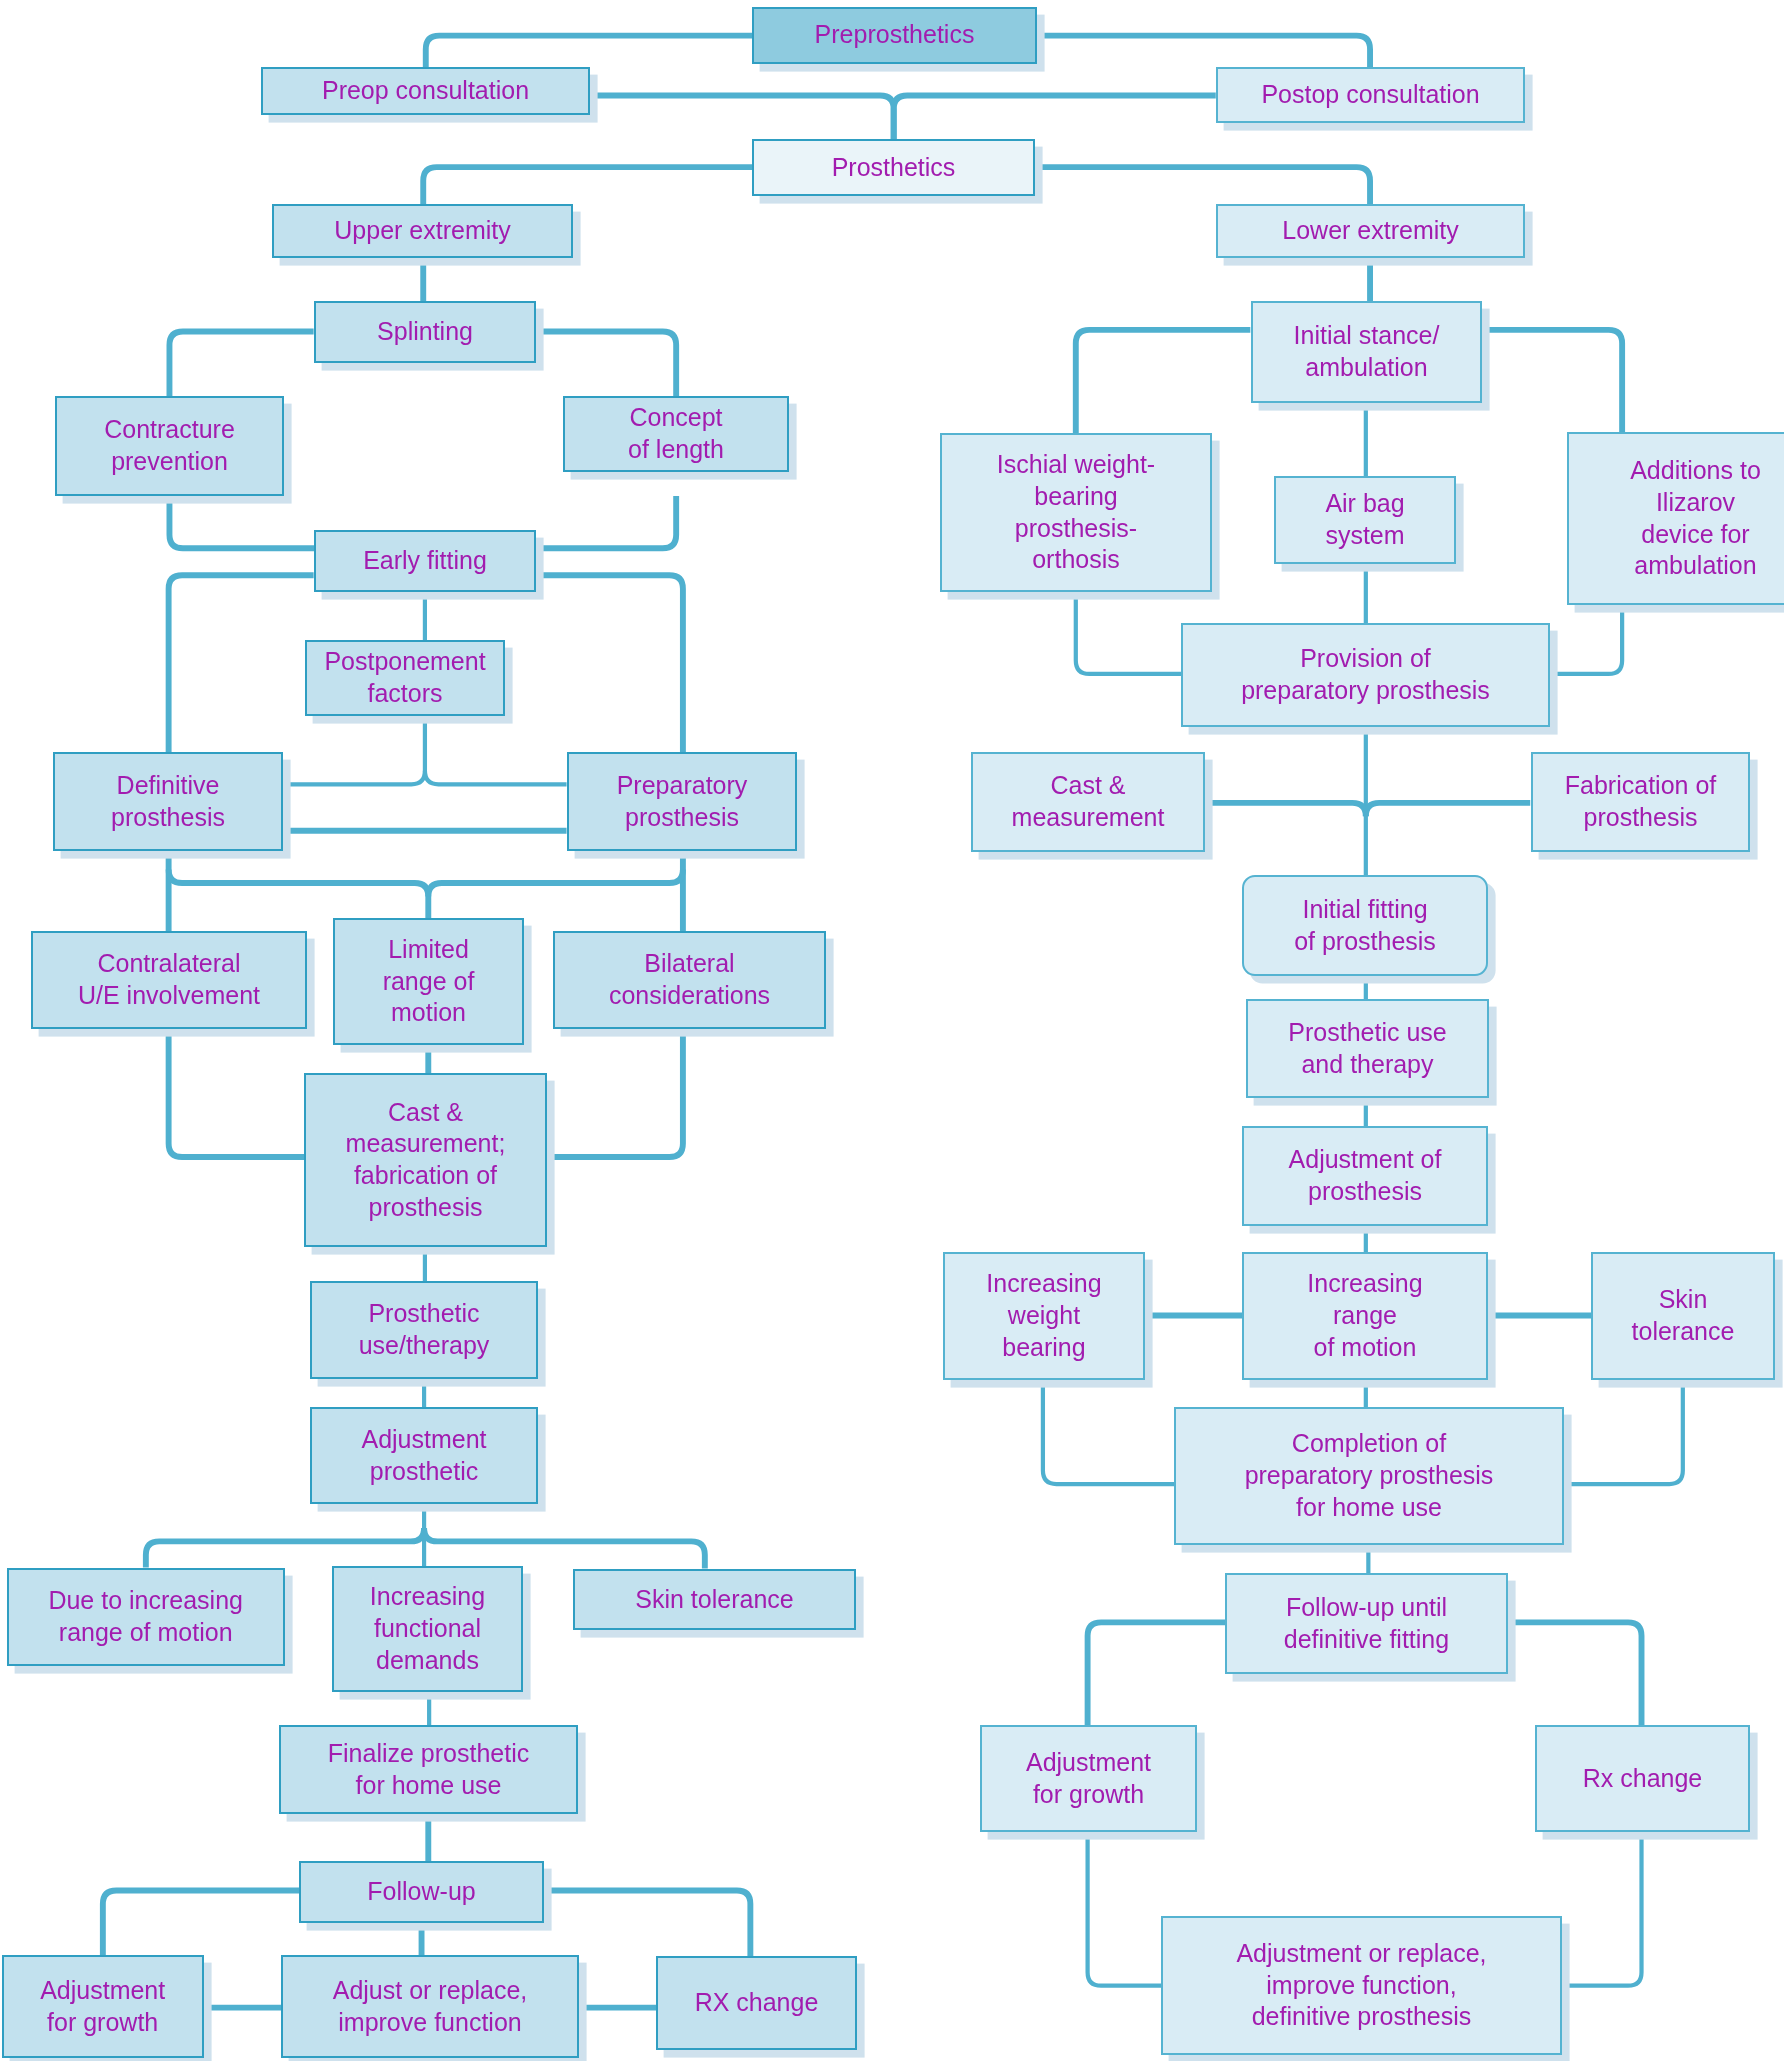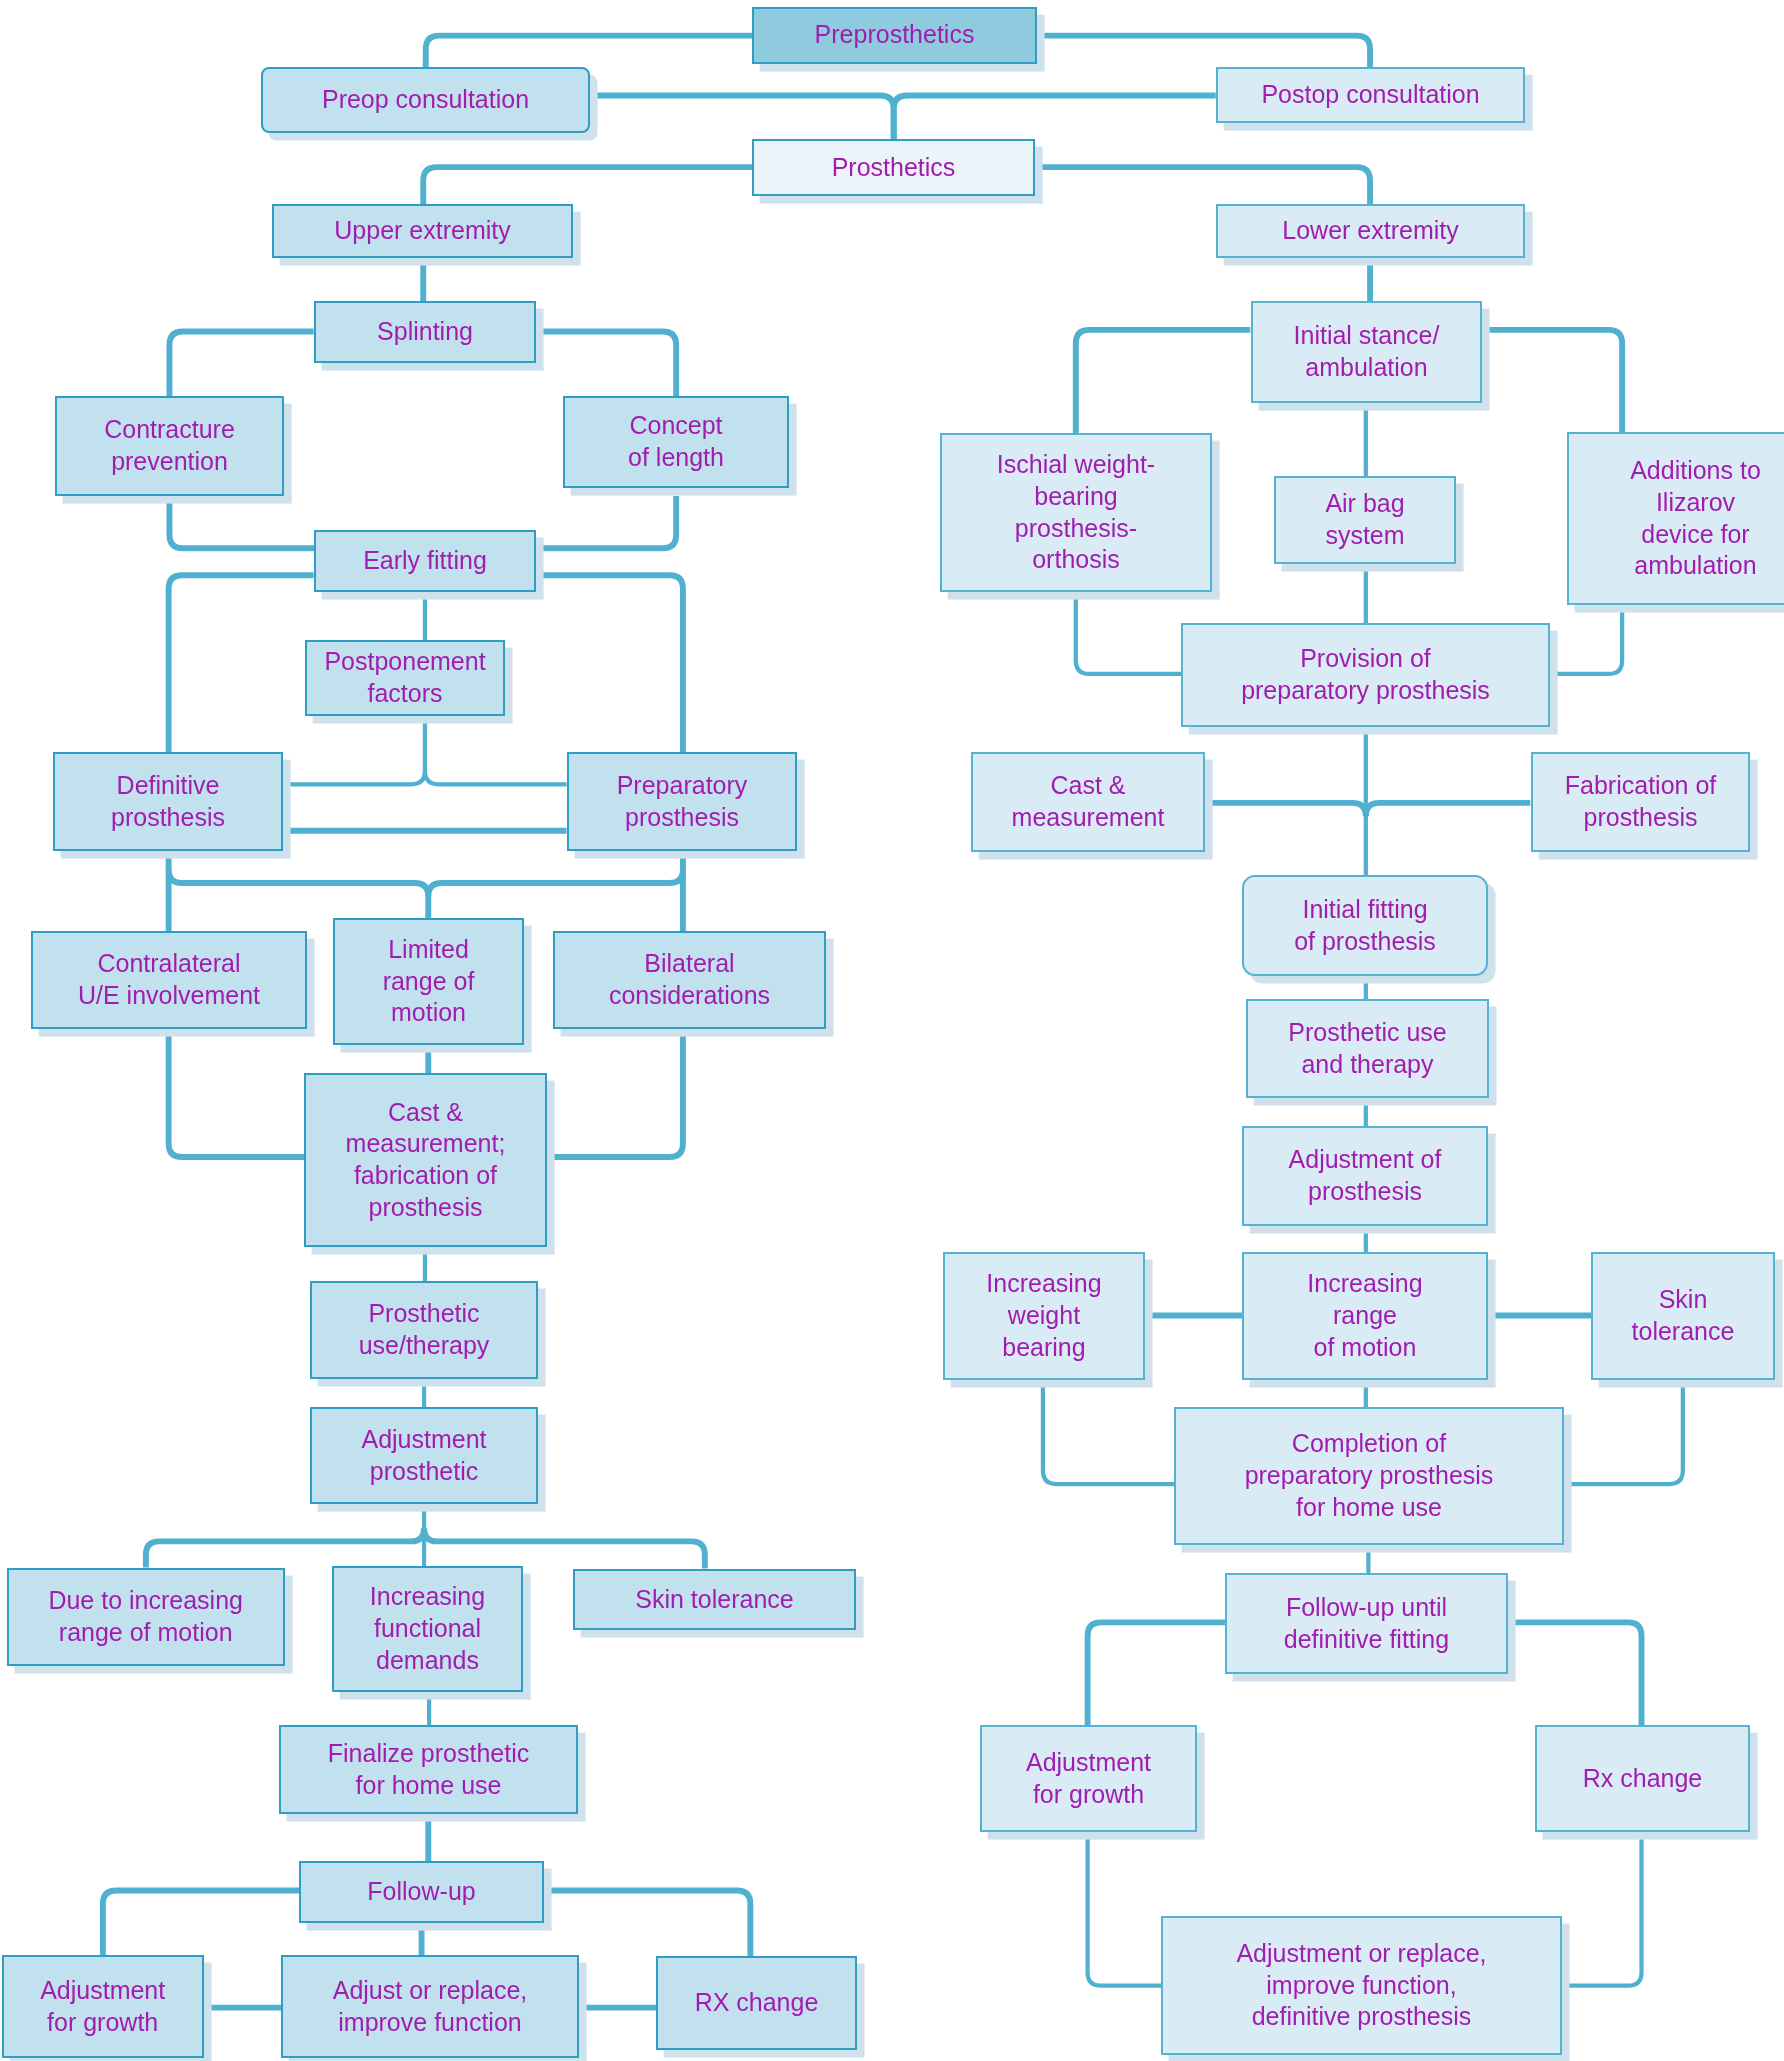--- a/index.html
+++ b/index.html
@@ -82,21 +82,21 @@
     <path class="thin" d="M 1623 1833 V 1867"></path>
     <path d="M 1453 1924 H 1306 Q 1290 1924 1290 1940 V 2047"></path>
     <path d="M 1788 1924 H 1931 Q 1947 1924 1947 1940 V 2047"></path>
     <path class="thin" d="M 1290 2172 V 2339 Q 1290 2355 1306 2355 H 1379"></path>
     <path class="thin" d="M 1947 2172 V 2339 Q 1947 2355 1931 2355 H 1851"></path>
   </svg>
   <div id="nodes">
       <div class="node v-dark" style="left: 752px; top: 6.7px; width: 285px; height: 57px;">
         <span>Preprosthetics</span>
       </div>
-      <div class="node v-left" style="left: 261px; top: 67px; width: 329px; height: 66px; border-radius: 8px;">
+      <div class="node v-left" style="left: 261px; top: 67px; width: 329px; height: 48px;">
         <span>Preop consultation</span>
       </div>
       <div class="node v-right" style="left: 1216px; top: 67px; width: 309px; height: 56px;">
         <span>Postop consultation</span>
       </div>
       <div class="node v-pale" style="left: 752px; top: 139px; width: 283px; height: 57px;">
         <span>Prosthetics</span>
       </div>
       <div class="node v-left" style="left: 272px; top: 204px; width: 301px; height: 54px;">
         <span>Upper extremity</span>
@@ -104,21 +104,21 @@
       <div class="node v-right" style="left: 1216px; top: 204px; width: 309px; height: 54px;">
         <span>Lower extremity</span>
       </div>
       <div class="node v-left" style="left: 314px; top: 301px; width: 222px; height: 62px;">
         <span>Splinting</span>
       </div>
       <div class="node v-left" style="left: 55px; top: 396px; width: 229px; height: 100px;">
         <span>Contracture
 prevention</span>
       </div>
-      <div class="node v-left" style="left: 563px; top: 396px; width: 226px; height: 92px;">
+      <div class="node v-left" style="left: 563px; top: 396px; width: 226px; height: 76px;">
         <span>Concept
 of length</span>
       </div>
       <div class="node v-left" style="left: 314px; top: 530px; width: 222px; height: 62px;">
         <span>Early fitting</span>
       </div>
       <div class="node v-left" style="left: 305px; top: 640px; width: 200px; height: 76px;">
         <span>Postponement
 factors</span>
       </div>

